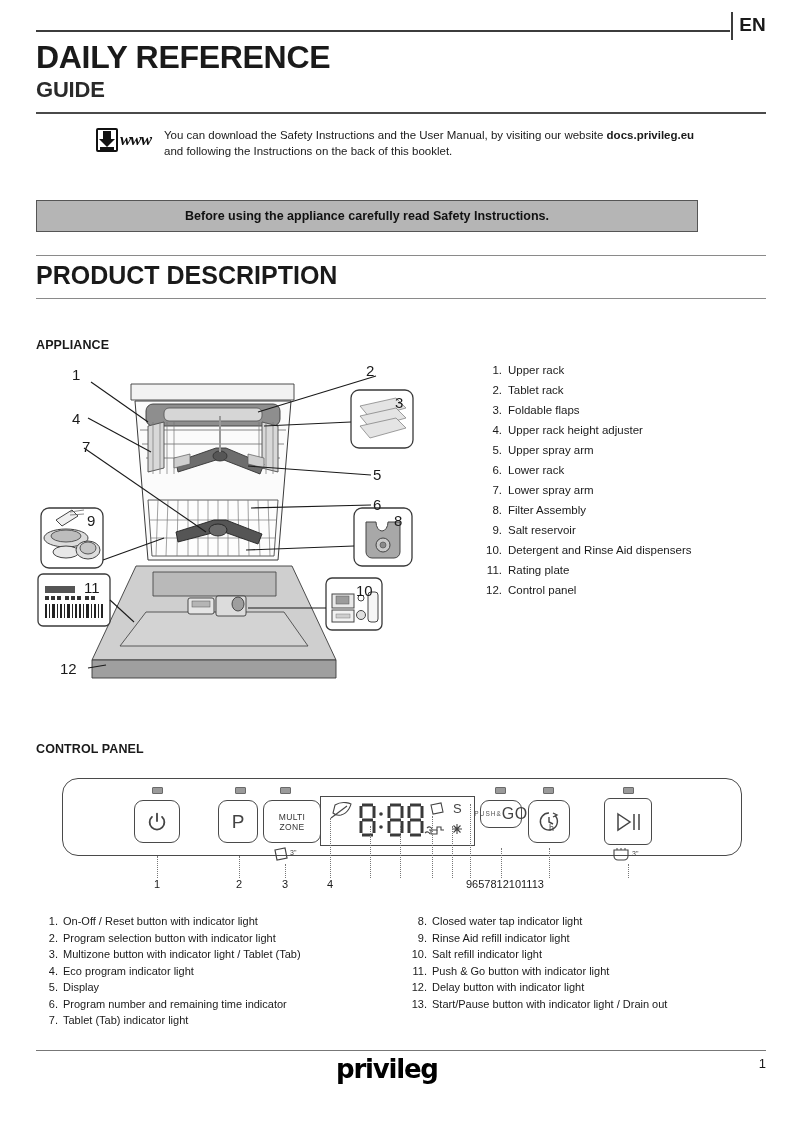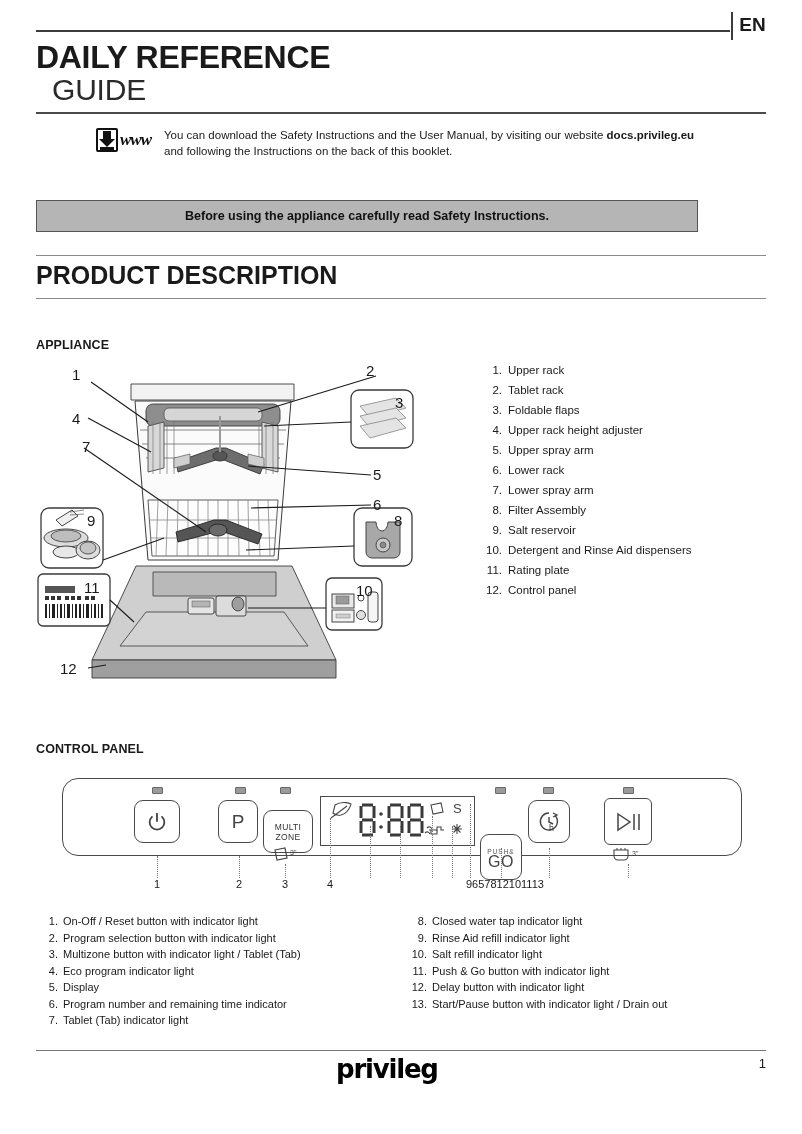--- a/index.html
+++ b/index.html
@@ -36,26 +36,25 @@
   }
   .title-main {
     font-size: 32px;
     font-weight: bold;
     letter-spacing: -0.3px;
     line-height: 34px;
     margin-top: 8px;
     color: #1a1a1a;
   }
   .title-sub {
-    font-size: 30px;
-    font-weight: normal;
+    font-size: 22px;
+    font-weight: bold;
     line-height: 32px;
     letter-spacing: -0.2px;
     color: #2a2a2a;
-    margin-left: 16px;
   }
   .rule-underhead {
     height: 2px; background: #4a4a4a; width: 730px; margin-top: 6px;
   }
 
   
   .notice {
     position: absolute; left: 96px; top: 126px; width: 660px;
     display: flex; align-items: flex-start; gap: 8px;
   }
@@ -454,21 +453,21 @@
       <svg width="22" height="22" viewBox="0 0 24 24">
         <path d="M12 3 v8" stroke="#444" stroke-width="2" fill="none" stroke-linecap="round"></path>
         <path d="M6.5 6.5 a8 8 0 1 0 11 0" stroke="#444" stroke-width="2" fill="none" stroke-linecap="round"></path>
       </svg>
     </div>
 
     <div class="btn" style="left:156px; top:22px; width:40px; height:43px; font-size:19px; color:#444;">
       <span>P</span>
     </div>
 
-    <div class="btn" style="left:201px; top:32px; width:50px; height:43px;">
+    <div class="btn" style="left:201px; top:22px; width:58px; height:43px;">
       <span style="white-space:pre; font-size:8.5px; line-height:10px; letter-spacing:.3px;">MULTI
 ZONE</span>
     </div>
     <svg class="tablet-hint" style="position:absolute; left:210px; top:68px;" width="34" height="16" viewBox="0 0 34 16">
       <path d="M3,4 L13,2 L15,12 L5,14 Z" fill="none" stroke="#444" stroke-width="1.2"></path>
       <text x="18" y="9" font-family="Liberation Sans, sans-serif" font-size="7" fill="#444">3"</text>
     </svg>
 
     <div class="display-box" style="left:258px; top:18px; width:155px; height:50px;">
       <svg width="153" height="48" viewBox="0 0 153 48">
@@ -520,21 +519,21 @@
           <path d="M104,36 c2,-2 4,-1 5,1"></path>
           <path d="M106,31 c2,-2 4,-1 5,1"></path>
         </g>
 
         <g stroke="#444" stroke-width="1.1">
           <path d="M136,27 v10 M131,32 h10 M132.5,28.5 L139.5,35.5 M139.5,28.5 L132.5,35.5"></path>
         </g>
       </svg>
     </div>
 
-    <div class="btn" style="left:418px; top:22px; width:42px; height:46px; flex-direction:column;margin-top:34px;">
+    <div class="btn" style="left:418px; top:22px; width:42px; height:28px; flex-direction:row;">
       <span style="font-size:6.5px; letter-spacing:1px; color:#555;">PUSH&amp;</span>
       <span style="font-size:16px; letter-spacing:.5px; color:#444;">
         GO
       </span>
     </div>
 
     <div class="btn" style="left:466px; top:22px; width:42px; height:43px;">
       <svg width="26" height="24" viewBox="0 0 26 24">
         <path d="M13,3 a8.5,8.5 0 1 0 6,2.6" fill="none" stroke="#444" stroke-width="1.4"></path>
         <path d="M13,7 v5 l4,2" fill="none" stroke="#444" stroke-width="1.4"></path>

